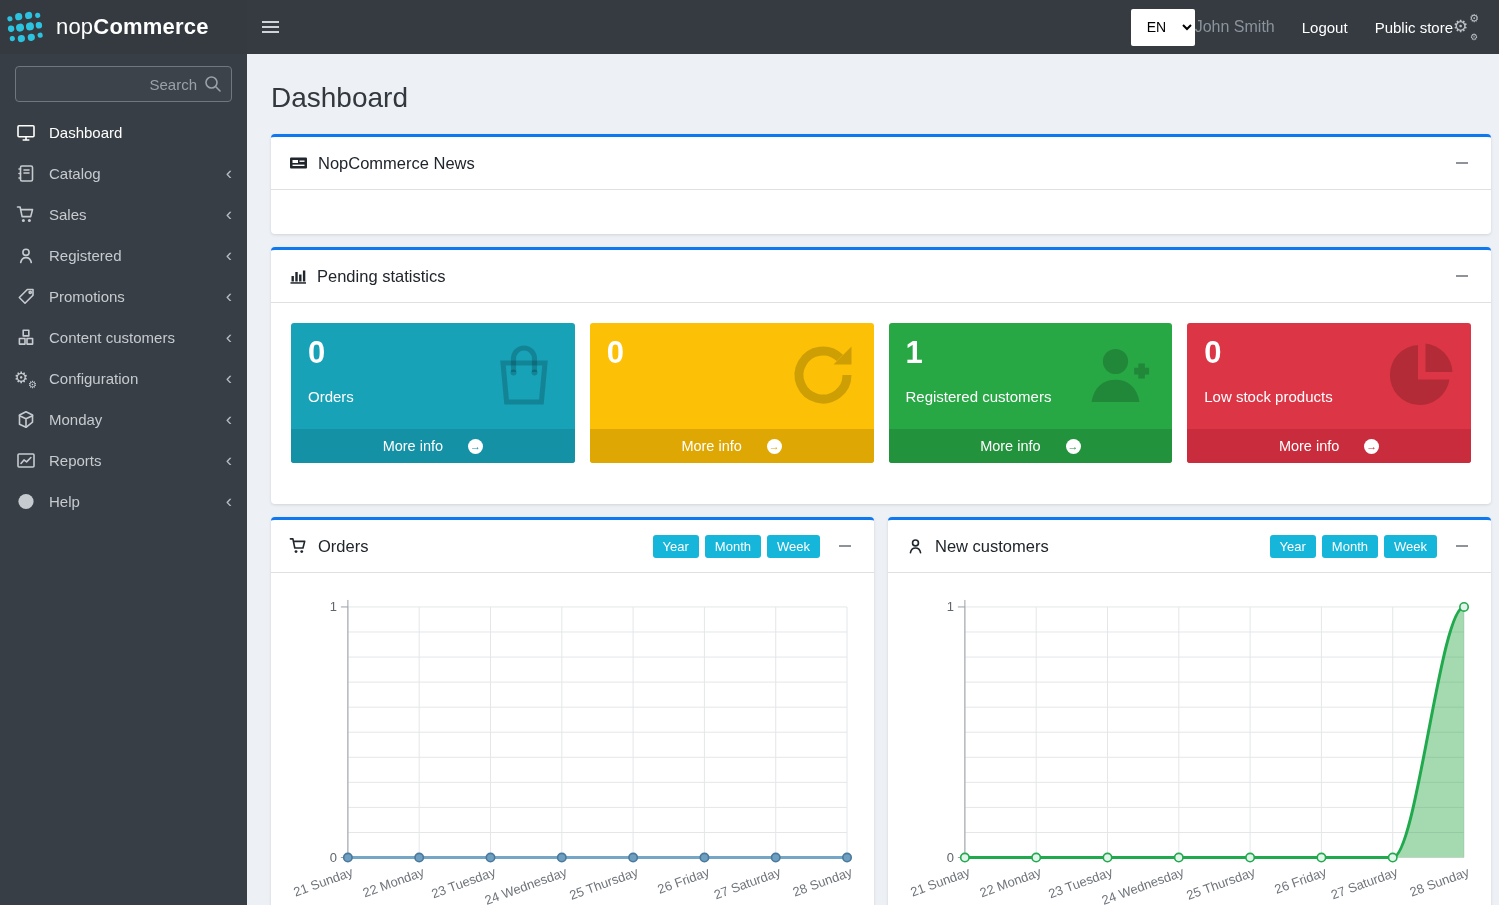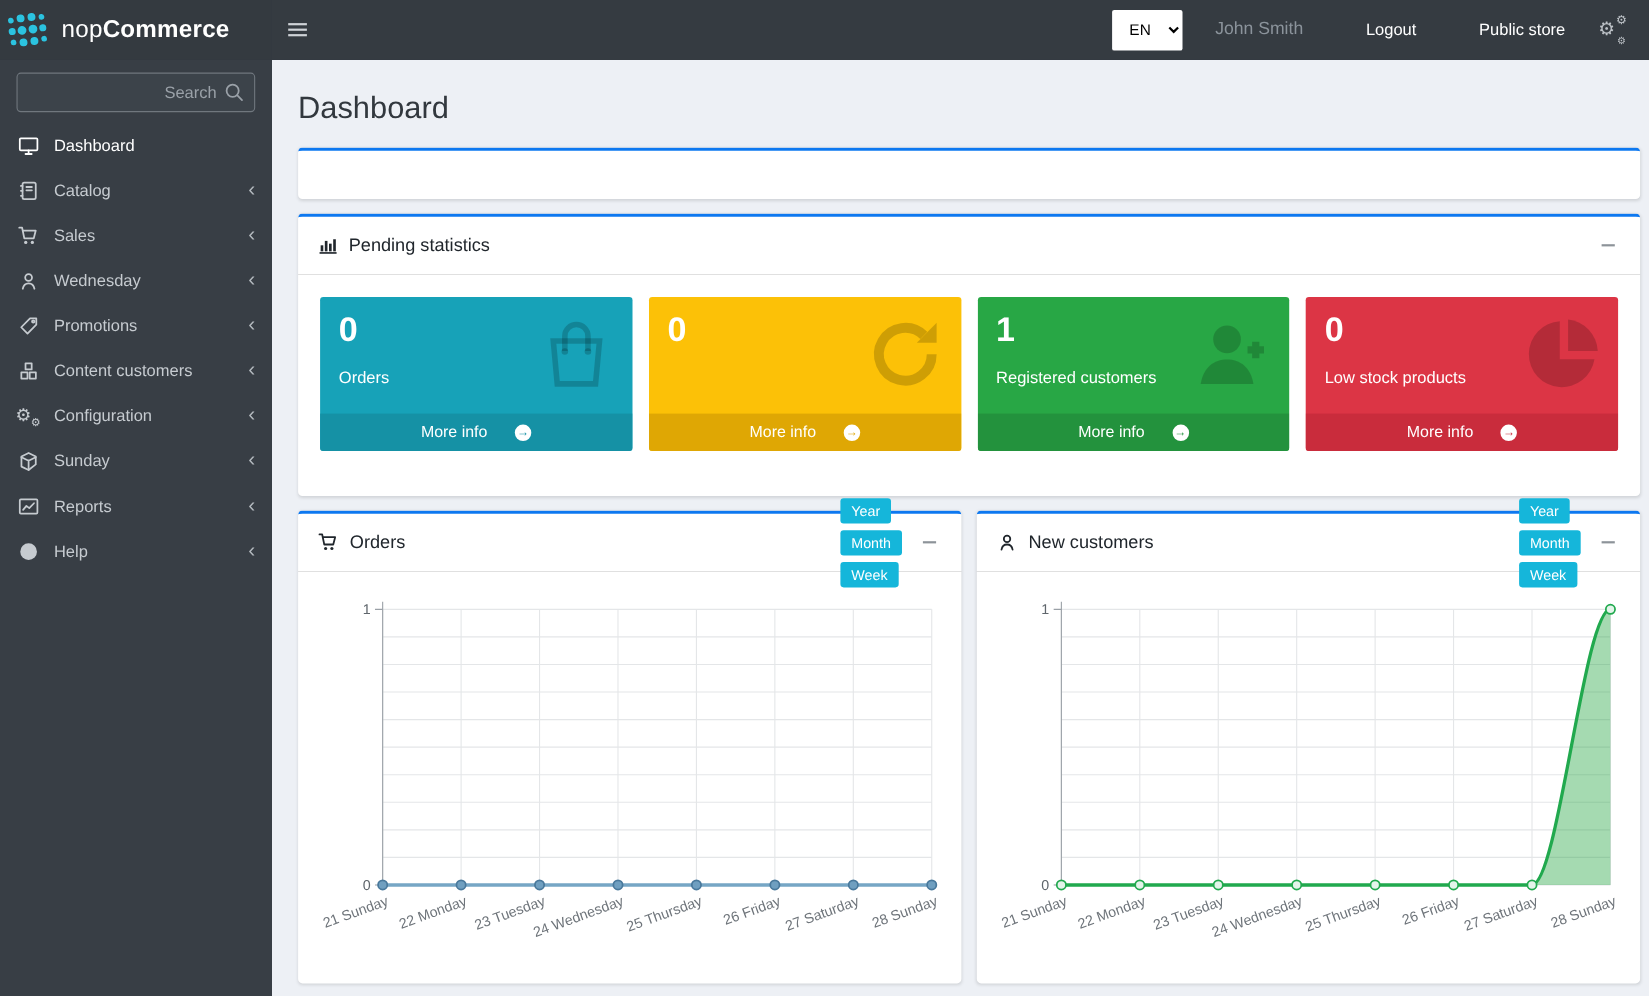--- a/index.html
+++ b/index.html
@@ -9,21 +9,21 @@
   
   .topbar { position:fixed; top:0; left:0; width:1499px; height:54px; background:#353b41;
     display:flex; align-items:center; z-index:20; }
   .brand { width:247px; height:54px; background:#343a40; display:flex; align-items:center;
     padding-left:2px; flex:0 0 247px; cursor:pointer; }
   .brand-text { color:#fff; font-size:22px; margin-left:8px; letter-spacing:.2px; }
   .brand-text b { font-weight:700; }
   .hamburger { width:46px; height:54px; display:flex; flex-direction:column; justify-content:center;
     align-items:center; gap:3px; cursor:pointer; }
   .hamburger span { display:block; width:17px; height:2px; background:#cfd3d7; }
-  .topbar-right { margin-left:auto; display:flex; align-items:center; gap:30px; padding-right:20px; }
+  .topbar-right { margin-left:auto; display:flex; align-items:center; padding-right:20px; }
   .lang-select { width:64px; height:37px; background:#fff; border:0; border-radius:2px;
     font-size:14px; padding-left:12px; font-family:"Liberation Sans",sans-serif; }
   .top-link { color:#ffffff; font-size:15px; text-decoration:none; cursor:pointer;margin-left:27px; }
   .top-user { color:#8b939b; font-size:16px; cursor:pointer; }
   .cogs { position:relative; width:26px; height:24px; color:#bcc1c6; cursor:pointer; }
   .cogs .cog-big { position:absolute; left:0; top:1px; font-size:17px; }
   .cogs .cog-small { position:absolute; right:0; top:-3px; font-size:11px; }
   .cogs .cog-tiny { position:absolute; right:1px; bottom:-3px; font-size:9px; }
 
   
@@ -67,21 +67,21 @@
   .sb-icon { position:absolute; right:14px; top:16px; color:rgba(0,0,0,.15); }
   .sb-footer { position:absolute; left:0; right:0; bottom:0; height:34px; display:flex;
     align-items:center; justify-content:center; gap:25px; font-size:14.5px; color:#fff;
     text-decoration:none; cursor:pointer; }
   .more-arrow { width:15px; height:15px; background:#fff; border-radius:50%; display:inline-flex;
     align-items:center; justify-content:center; font-size:11px; font-weight:700; }
 
   
   .charts-row { display:flex; gap:14px; }
   .chart-panel { flex:1; min-height:430px; }
-  .chart-buttons { margin-left:auto; display:flex; gap:6px; align-items:flex-start;flex-direction:column; }
+  .chart-buttons { margin-left:auto; display:flex; gap:6px; align-items:flex-end; }
   .cbtn { background:#15b6da; color:#fff; border:0; border-radius:3px; font-size:13px;
     padding:4px 10px; cursor:pointer; font-family:"Liberation Sans",sans-serif; }
   .chart-panel .collapse-btn { margin-left:14px; }
   .chart-body { padding:6px 0 0 0; }
   svg text { font-family:"Liberation Sans",sans-serif; }
   .hdr-icon { color:#20262c; display:flex; align-items:center; }
 </style>
 </head>
 <body>
 
@@ -169,21 +169,21 @@
       <span class="chevron">‹</span>
     </div>
 
     <div class="menu-item">
       <span class="mi-icon">
         <svg width="20" height="19" viewBox="0 0 20 18">
             <circle cx="10" cy="5.8" r="3.1"></circle>
             <path d="M4.7 16c.6-3.3 2.7-4.9 5.3-4.9s4.7 1.6 5.3 4.9"></path>
           </svg>
       </span>
-      <span>Wednesday</span>
+      <span>Registered</span>
       <span class="chevron">‹</span>
     </div>
 
     <div class="menu-item">
       <span class="mi-icon">
         <svg width="20" height="19" viewBox="0 0 20 18">
             <path d="M11.3 2h5.7v5.7L9 15.7 3.3 10 11.3 2z"></path>
             <circle cx="14.2" cy="4.8" r="1.1"></circle>
           </svg>
       </span>
@@ -212,21 +212,21 @@
       <span class="chevron">‹</span>
     </div>
 
     <div class="menu-item">
       <span class="mi-icon">
         <svg width="20" height="19" viewBox="0 0 20 18">
             <path d="M10 1.3l6.5 3.2v7.2L10 16.8l-6.5-3.1V4.5L10 1.3z"></path>
             <path d="M10 8.3l6.5-3.1M10 8.3L3.5 5.2M10 8.3v8.3"></path>
           </svg>
       </span>
-      <span>Sunday</span>
+      <span>Monday</span>
       <span class="chevron">‹</span>
     </div>
 
     <div class="menu-item">
       <span class="mi-icon">
         <svg width="20" height="19" viewBox="0 0 20 18">
             <rect x="2" y="2.5" width="16" height="13" rx="1"></rect>
             <path d="M5 12l3-3.6 2.6 2L14.9 6"></path>
           </svg>
       </span>
@@ -245,20 +245,34 @@
       <span class="chevron">‹</span>
     </div>
 
   </div>
 </div>
 
 <div class="content">
   <h1 class="page-title">Dashboard</h1>
 
   <div class="panel">
+    <div class="panel-header">
+      <span class="hdr-icon">
+        <svg width="19" height="16" viewBox="0 0 19 16">
+            <rect x="1" y="2.5" width="17" height="11" rx="1" fill="#20262c"></rect>
+            <rect x="3.5" y="5" width="5.5" height="3" fill="#fff"></rect>
+            <rect x="10.5" y="5.5" width="5" height="1.4" fill="#fff"></rect>
+            <rect x="3.5" y="9.6" width="12" height="1.4" fill="#fff"></rect>
+          </svg>
+      </span>
+      <span class="panel-title">NopCommerce News</span>
+      <div class="collapse-btn">
+          <i></i>
+        </div>
+    </div>
     <div class="news-body"></div>
   </div>
 
   <div class="panel">
     <div class="panel-header">
       <span class="hdr-icon">
         <svg width="18" height="16" viewBox="0 0 18 16">
             <rect x="2.5" y="8" width="2.4" height="5.5" fill="#20262c"></rect>
             <rect x="6.3" y="4" width="2.4" height="9.5" fill="#20262c"></rect>
             <rect x="10.1" y="6.5" width="2.4" height="7" fill="#20262c"></rect>

